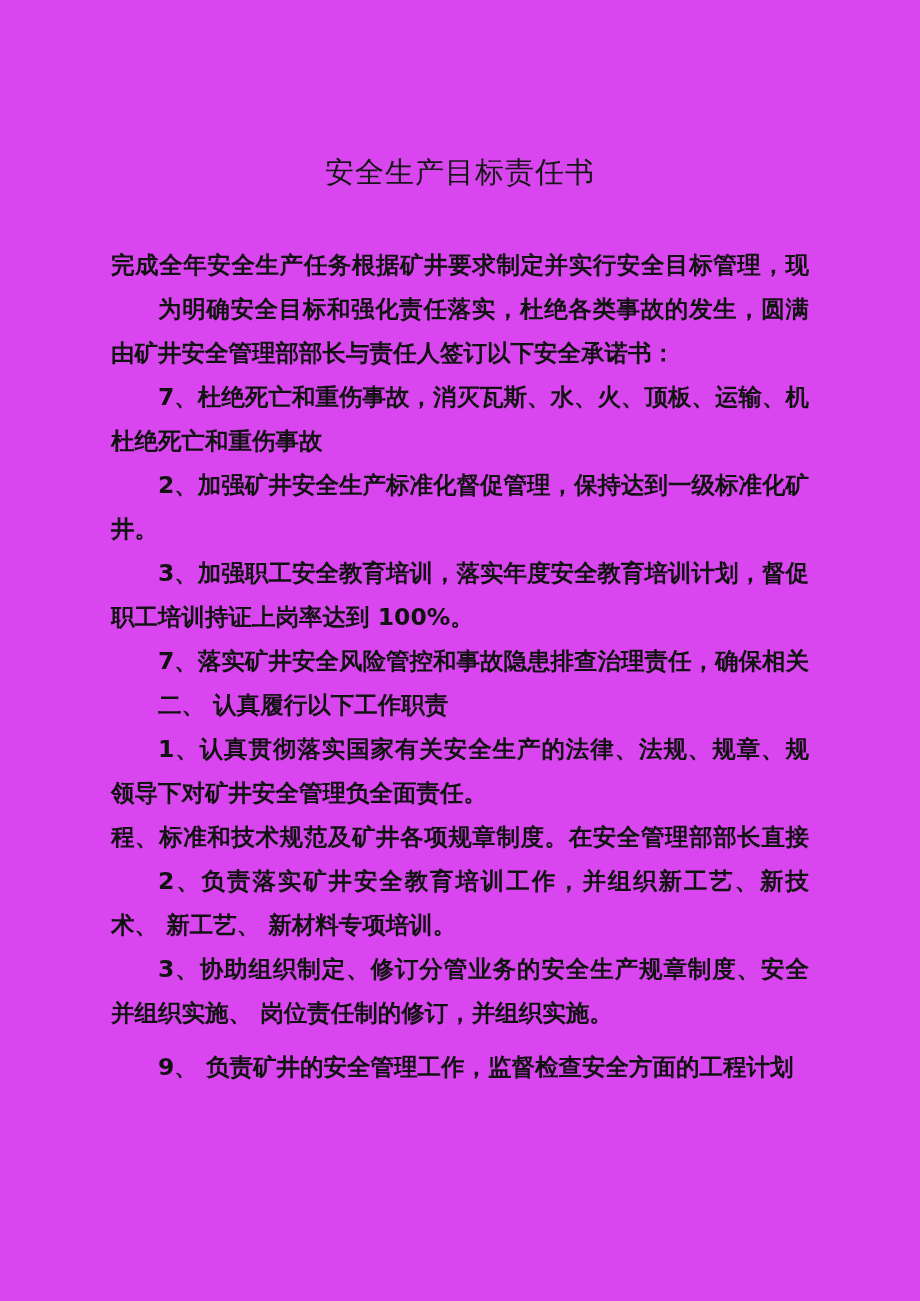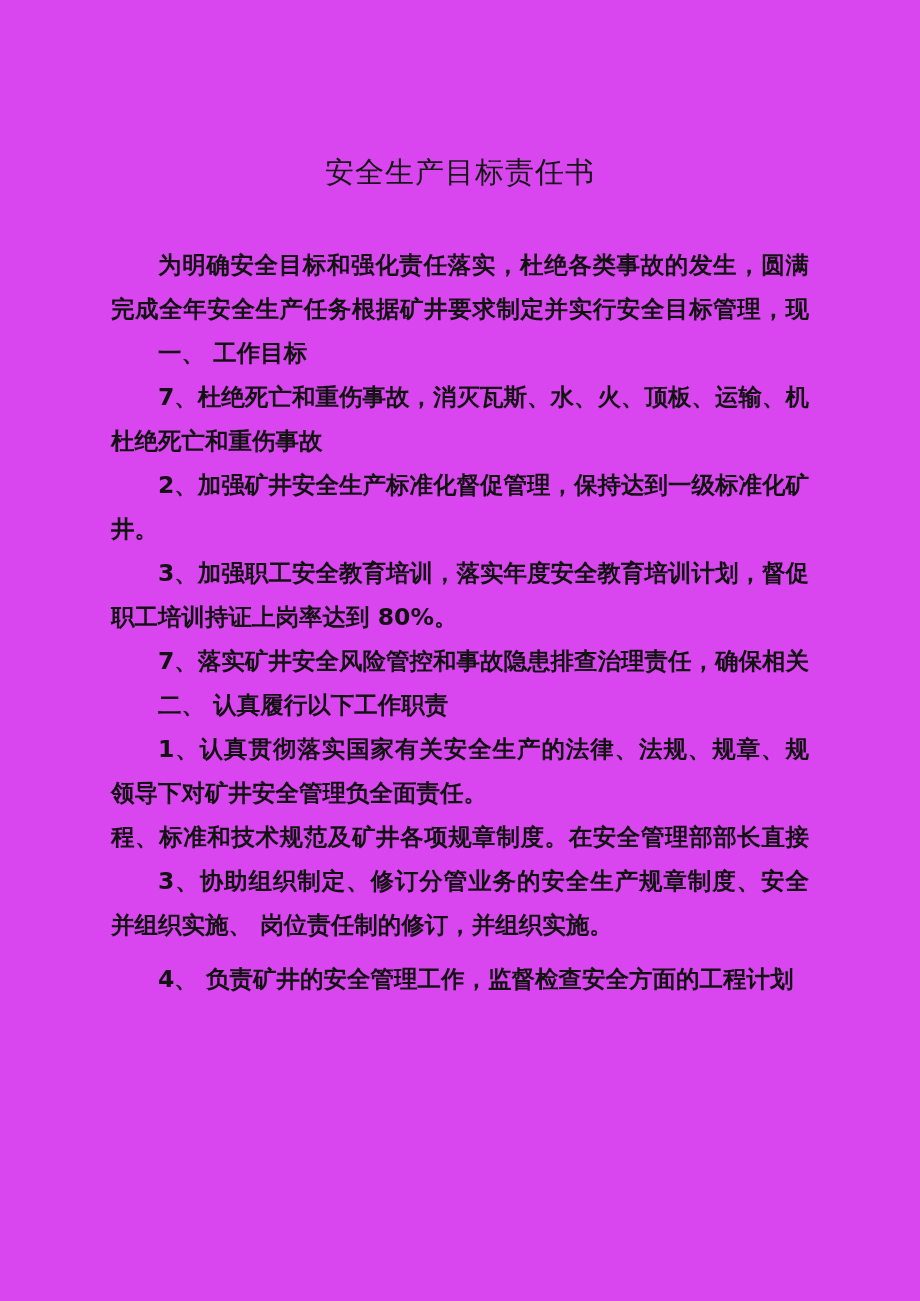--- a/index.html
+++ b/index.html
@@ -47,31 +47,33 @@
     margin-top: 10px;
   }
 </style>
 </head>
 <body>
 
 <div class="page">
   <h1 class="doc-title">安全生产目标责任书</h1>
 
   <div class="body">
+    <div class="line justify">完成全年安全生产任务根据矿井要求制定并实行安全目标管理，现</div>
     <div class="line indent justify">为明确安全目标和强化责任落实，杜绝各类事故的发生，圆满</div>
-    <div class="line justify">完成全年安全生产任务根据矿井要求制定并实行安全目标管理，现</div>
-    <div class="line indent">一、 工作目标</div>
+    <div class="line">由矿井安全管理部部长与责任人签订以下安全承诺书：</div>
     <div class="line indent justify">7、杜绝死亡和重伤事故，消灭瓦斯、水、火、顶板、运输、机</div>
     <div class="line">杜绝死亡和重伤事故</div>
     <div class="line indent justify">2、加强矿井安全生产标准化督促管理，保持达到一级标准化矿</div>
     <div class="line">井。</div>
     <div class="line indent justify">3、加强职工安全教育培训，落实年度安全教育培训计划，督促</div>
-    <div class="line">职工培训持证上岗率达到 80%。</div>
+    <div class="line">职工培训持证上岗率达到 100%。</div>
     <div class="line indent justify">7、落实矿井安全风险管控和事故隐患排查治理责任，确保相关</div>
     <div class="line indent">二、 认真履行以下工作职责</div>
     <div class="line indent justify">1、认真贯彻落实国家有关安全生产的法律、法规、规章、规</div>
     <div class="line">领导下对矿井安全管理负全面责任。</div>
     <div class="line justify">程、标准和技术规范及矿井各项规章制度。在安全管理部部长直接</div>
+    <div class="line indent justify">2、负责落实矿井安全教育培训工作，并组织新工艺、新技</div>
+    <div class="line">术、 新工艺、 新材料专项培训。</div>
     <div class="line indent justify">3、协助组织制定、修订分管业务的安全生产规章制度、安全</div>
     <div class="line">并组织实施、 岗位责任制的修订，并组织实施。</div>
-    <div class="line indent gap">4、 负责矿井的安全管理工作，监督检查安全方面的工程计划</div>
+    <div class="line indent gap">9、 负责矿井的安全管理工作，监督检查安全方面的工程计划</div>
   </div>
 </div>
 
 </body></html>

